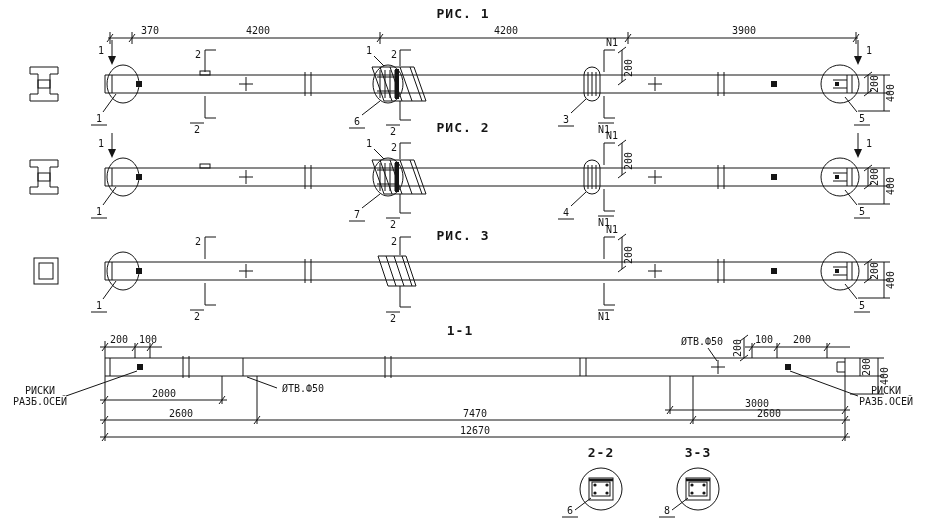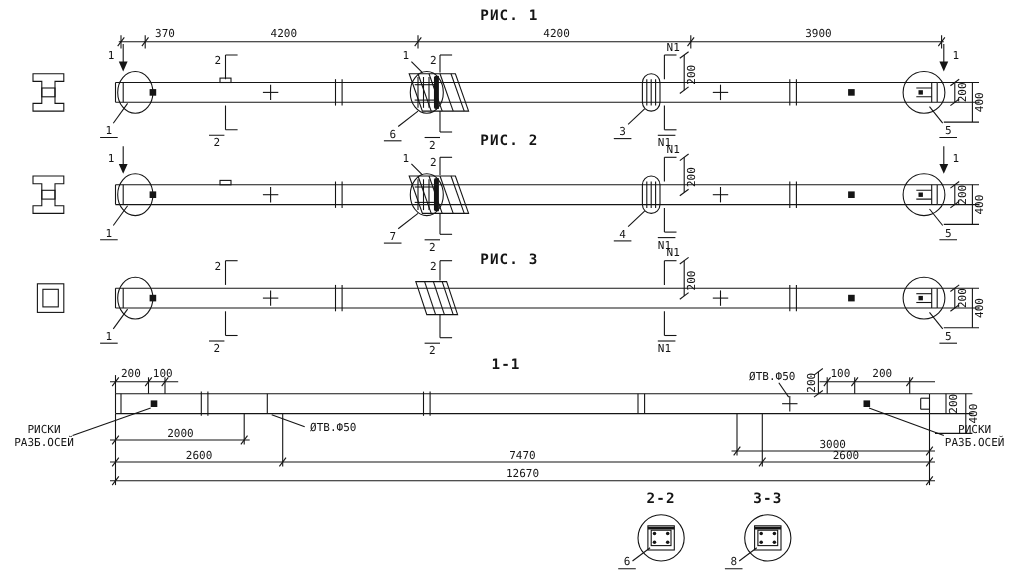--- a/index.html
+++ b/index.html
@@ -1,16 +1,16 @@
 <!DOCTYPE html>
 <html><head>
 <meta charset="utf-8">
 <style>
   html,body{margin:0;padding:0;background:#ffffff;}
-  .canvas{width:928px;height:523px;background:#ffffff;position:relative;overflow:hidden;border-radius:10px;}
+  .canvas{width:928px;height:523px;background:#ffffff;position:relative;overflow:hidden;}
   svg text{font-family:"DejaVu Sans Mono","Liberation Mono",monospace;font-size:10px;fill:#151515;text-anchor:middle;stroke:none;}
   svg text.title{font-size:13px;font-weight:bold;letter-spacing:1px;}
   svg line,svg path,svg rect,svg circle,svg ellipse,svg polygon{stroke:#151515;fill:none;stroke-width:1;}
   svg .f{fill:#151515;stroke:none;}
   svg .thick{stroke-width:2.5;}
   svg .ts{text-anchor:start;}
   svg .te{text-anchor:end;}
 </style>
 </head>
 <body>

